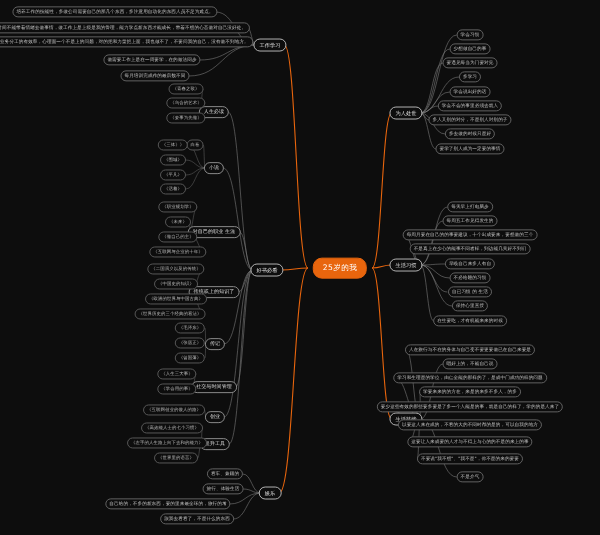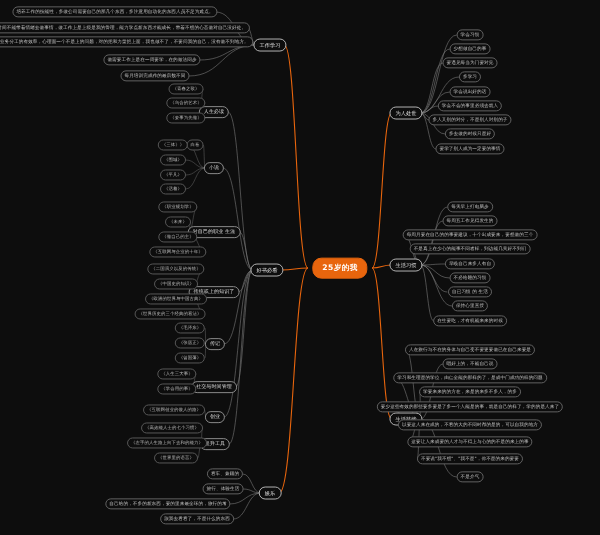--- a/index.html
+++ b/index.html
@@ -60,21 +60,21 @@
   .node.lvl4 {
     border-color: #575757;
     color: #bdbdbd;
     font-size: 4.4px;
   }
   .node.center {
     background: #e8650d;
     border: 1px solid #e8650d;
     color: #ffffff;
     font-size: 7.6px;
-    font-weight: bold;
+    font-weight: normal;
     border-radius: 9px;
     padding: 5px 9px;
     letter-spacing: 0.4px;
   }
 </style>
 </head>
 <body>
 
 <div id="root">
   <svg class="links" id="links">

